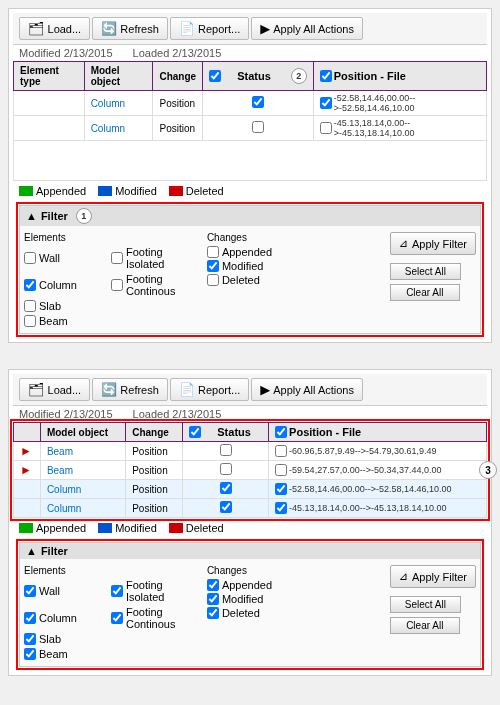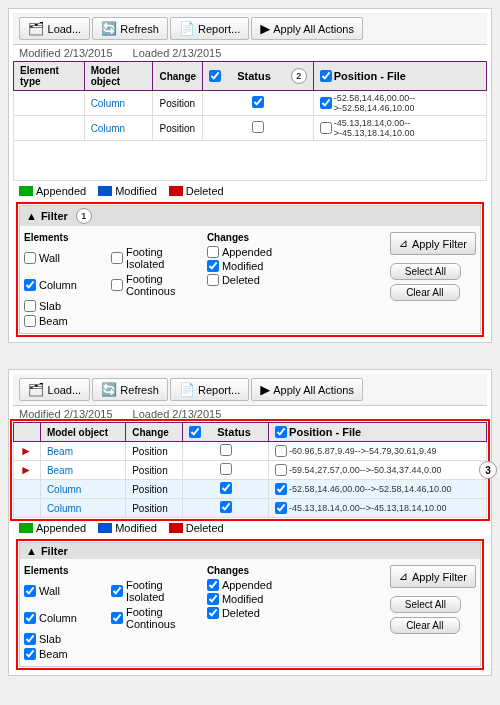--- a/index.html
+++ b/index.html
@@ -14,24 +14,24 @@
     .col-blue { color: #0070c0; }
     .checkbox-cell { text-align: center; }
     input[type=checkbox] { width: 12px; height: 12px; }
     .legend { display: flex; gap: 12px; padding: 4px 6px; align-items: center; font-size: 10px; }
     .legend-item { display: flex; align-items: center; gap: 3px; }
     .legend-dot { width: 14px; height: 10px; display: inline-block; }
     .filter-section { border: 1px solid #ccc; margin: 4px 6px; padding: 4px; background: #fafafa; }
     .filter-header { background: #e0e0e0; padding: 2px 6px; margin: -4px -4px 6px -4px; font-weight: bold; font-size: 10px; display: flex; align-items: center; gap: 4px; cursor: pointer; }
     .filter-body { display: flex; gap: 10px; }
     .filter-col { flex: 1; }
-    .filter-col-title { font-weight: bold; margin-bottom: 3px; font-size: 10px; }
+    .filter-col-title { font-weight: normal; margin-bottom: 3px; font-size: 10px; }
     .filter-item { display: flex; align-items: center; gap: 3px; margin-bottom: 2px; font-size: 10px; }
     .filter-actions { display: flex; flex-direction: column; gap: 4px; align-items: flex-start; justify-content: flex-start; }
-    .filter-btn { padding: 2px 14px; border: 1px solid #aaa; background: linear-gradient(to bottom, #fff, #e0e0e0); cursor: pointer; font-size: 10px; border-radius: 6px; min-width: 70px; }
+    .filter-btn { padding: 2px 14px; border: 1px solid #aaa; background: linear-gradient(to bottom, #fff, #e0e0e0); cursor: pointer; font-size: 10px; border-radius: 0; min-width: 70px; }
     .apply-filter-btn { display: flex; align-items: center; gap: 4px; padding: 4px 8px; border: 1px solid #aaa; background: linear-gradient(to bottom, #fff, #e0e0e0); cursor: pointer; font-size: 10px; border-radius: 2px; margin-bottom: 4px; }
     .badge { display: inline-flex; align-items: center; justify-content: center; width: 16px; height: 16px; background: #fff; border: 1px solid #999; border-radius: 50%; font-size: 9px; font-weight: bold; color: #333; margin-left: 4px; }
     .pos-file-text { font-size: 9px; color: #333; }
     .th-status { display: flex; align-items: center; gap: 16px; }
     .section-gap { height: 10px; background: #f0f0f0; }
     .row-arrow { color: #c00; font-size: 12px; padding-right: 2px; }
   </style>
 </head>
 <body>
 

